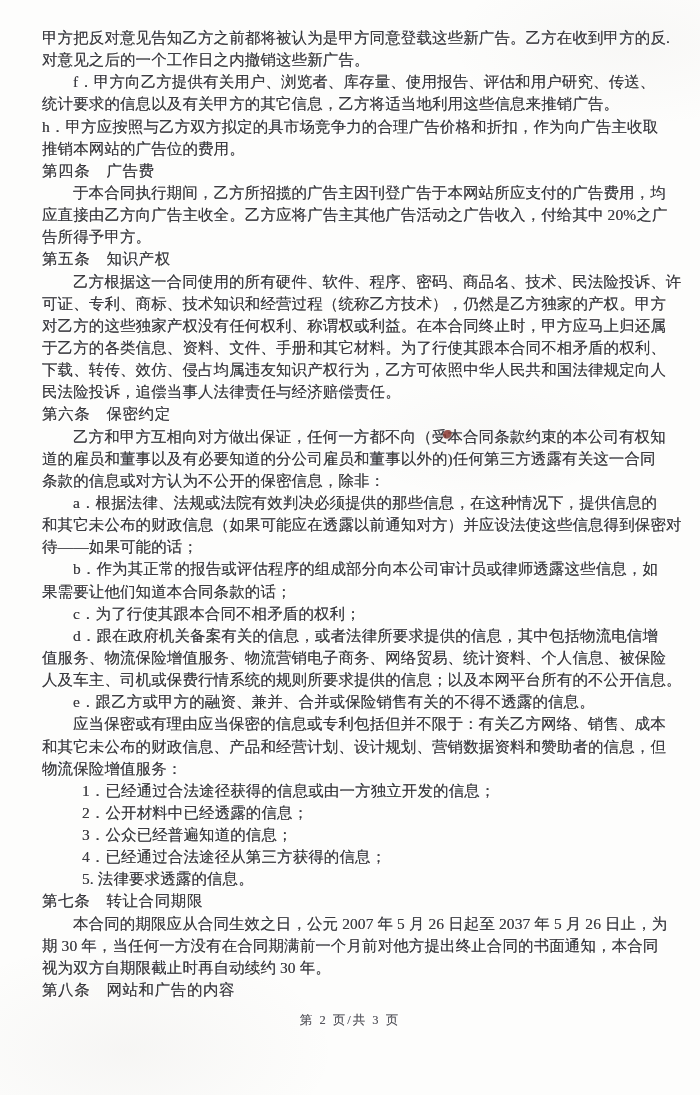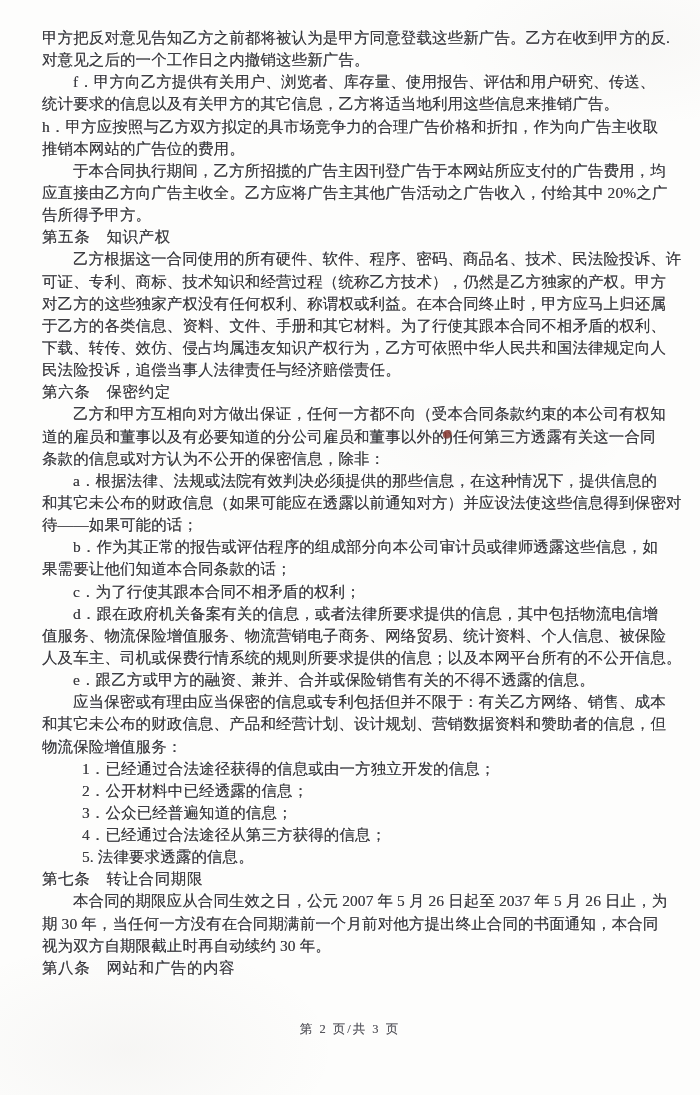--- a/index.html
+++ b/index.html
@@ -52,34 +52,34 @@
   .page-footer {
     position: absolute;
     left: 0;
     right: 0;
     top: 1012px;
     text-align: center;
     font-size: 12.5px;
     letter-spacing: 2px;
     color: #55555c;
     text-shadow: 0 0 0.5px rgba(85,85,92,0.6);
-    margin-top: 9px;
   }
 </style>
 </head>
 <body>
 
 <div class="scan-page">
   <div class="doc-body">
       <div class="ln">甲方把反对意见告知乙方之前都将被认为是甲方同意登载这些新广告。乙方在收到甲方的反.</div>
       <div class="ln">对意见之后的一个工作日之内撤销这些新广告。</div>
       <div class="ln indent-2">f．甲方向乙方提供有关用户、浏览者、库存量、使用报告、评估和用户研究、传送、</div>
       <div class="ln">统计要求的信息以及有关甲方的其它信息，乙方将适当地利用这些信息来推销广告。</div>
       <div class="ln">h．甲方应按照与乙方双方拟定的具市场竞争力的合理广告价格和折扣，作为向广告主收取</div>
       <div class="ln">推销本网站的广告位的费用。</div>
+      <div class="ln heading">第四条　广告费</div>
       <div class="ln indent-2">于本合同执行期间，乙方所招揽的广告主因刊登广告于本网站所应支付的广告费用，均</div>
       <div class="ln">应直接由乙方向广告主收全。乙方应将广告主其他广告活动之广告收入，付给其中 20%之广</div>
       <div class="ln">告所得予甲方。</div>
       <div class="ln heading">第五条　知识产权</div>
       <div class="ln indent-2">乙方根据这一合同使用的所有硬件、软件、程序、密码、商品名、技术、民法险投诉、许</div>
       <div class="ln">可证、专利、商标、技术知识和经营过程（统称乙方技术），仍然是乙方独家的产权。甲方</div>
       <div class="ln">对乙方的这些独家产权没有任何权利、称谓权或利益。在本合同终止时，甲方应马上归还属</div>
       <div class="ln">于乙方的各类信息、资料、文件、手册和其它材料。为了行使其跟本合同不相矛盾的权利、</div>
       <div class="ln">下载、转传、效仿、侵占均属违友知识产权行为，乙方可依照中华人民共和国法律规定向人</div>
       <div class="ln">民法险投诉，追偿当事人法律责任与经济赔偿责任。</div>

